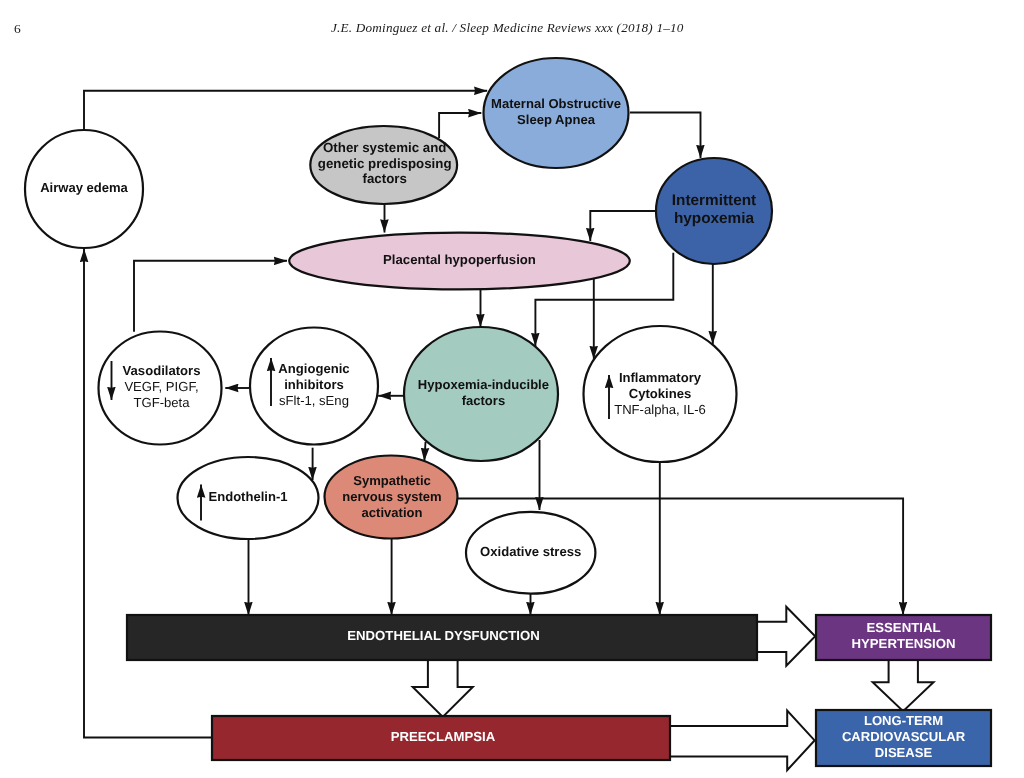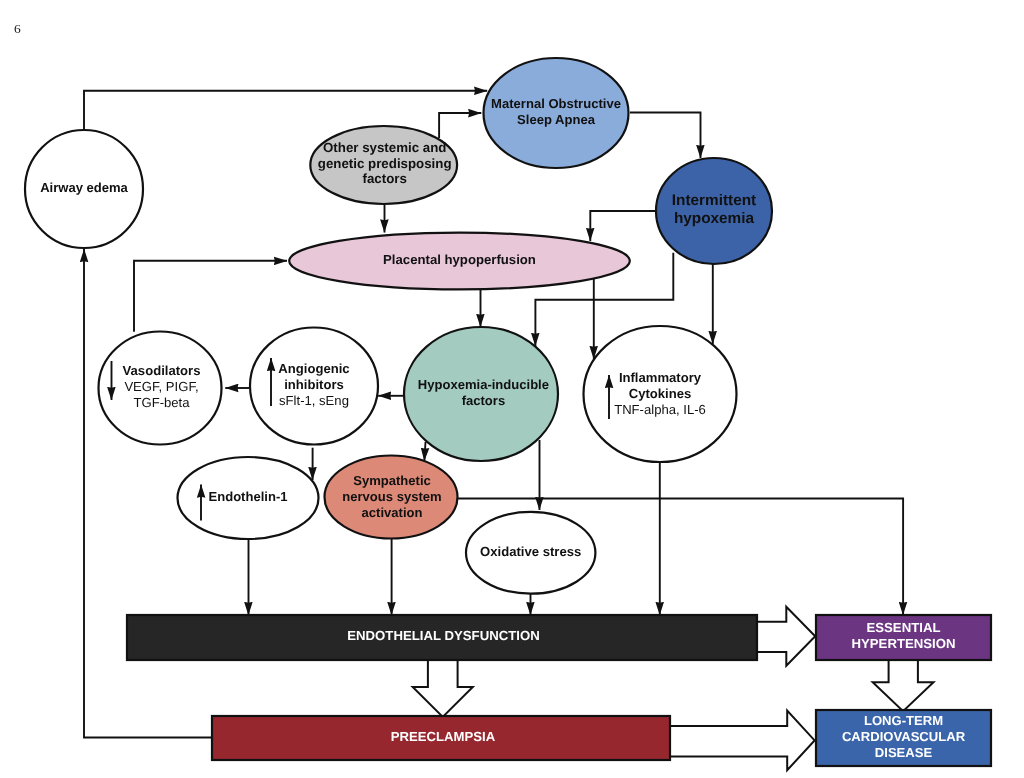--- a/index.html
+++ b/index.html
@@ -10,20 +10,21 @@
   #pageno{left:14px;top:21px;font-family:"Liberation Serif",serif;font-size:13.5px;}
   #runhead{left:331px;top:20px;font-family:"Liberation Serif",serif;font-style:italic;font-size:13.2px;letter-spacing:.2px;}
   svg#diagram{position:absolute;left:0;top:0;transform:translateZ(0);}
   svg#diagram text{font-family:"Liberation Sans",sans-serif;-webkit-font-smoothing:antialiased;text-rendering:geometricPrecision;}
 </style>
 </head>
 <body>
 
 <div id="page">
   <div class="hdr" id="pageno">6</div>
+  <div class="hdr" id="runhead">J.E. Dominguez et al. / Sleep Medicine Reviews xxx (2018) 1–10</div>
   <svg id="diagram" width="1024" height="778" viewBox="0 0 1024 778">
       <defs>
         <marker id="ah" markerWidth="13.4" markerHeight="9" refX="13.2" refY="4.5" orient="auto" markerUnits="userSpaceOnUse">
           <path d="M0,0.3 L13.4,4.6 L0,8.9 L1.0,4.6 Z" fill="#111111"></path>
         </marker>
       </defs>
       <g>
         <path d="M 84 131 L 84 90.7 L 487.2 90.7" fill="none" stroke="#111111" stroke-width="1.9" marker-end="url(#ah)"></path>
         <path d="M 439.1 138 L 439.1 113 L 481.3 113" fill="none" stroke="#111111" stroke-width="1.9" marker-end="url(#ah)"></path>
         <path d="M 630 112.5 L 700.5 112.5 L 700.5 158" fill="none" stroke="#111111" stroke-width="1.9" marker-end="url(#ah)"></path>

